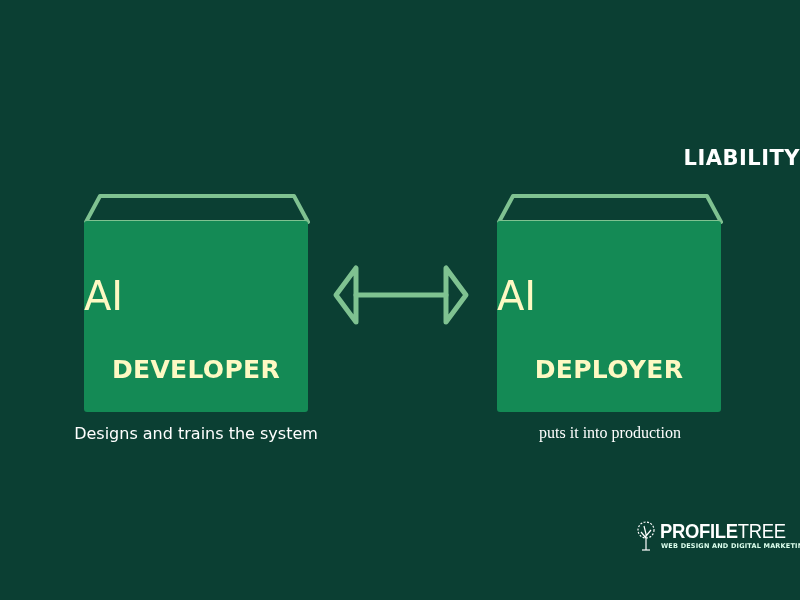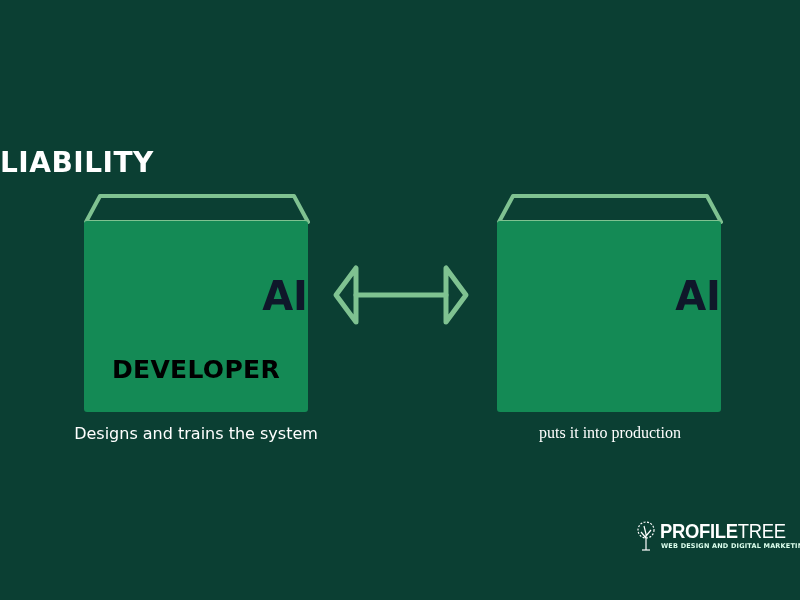--- a/index.html
+++ b/index.html
@@ -1,22 +1,22 @@
 <!DOCTYPE html>
 <html><head>
 <meta charset="utf-8">
 <style>
   html,body{margin:0;padding:0;}
   body{width:800px;height:600px;background:#0b3f33;position:relative;overflow:hidden;font-family:"DejaVu Sans","Liberation Sans",sans-serif;}
-  .title{position:absolute;left:0;width:800px;top:146px;text-align:left;color:#fff;font-size:28px;font-weight:bold;letter-spacing:0.5px;}
+  .title{position:absolute;left:0;width:800px;top:146px;text-align:right;color:#fff;font-size:21px;font-weight:bold;letter-spacing:0.5px;}
   .box{position:absolute;top:194px;width:226px;height:220px;}
   .box svg.lid{position:absolute;left:0;top:0;}
   .body{position:absolute;left:0;top:27px;width:224px;height:191px;background:#148a55;border-radius:3px;}
-  .ai{position:absolute;left:0;width:100%;top:52px;text-align:right;color:#0f172a;font-size:40px;font-weight:bold;}
-  .role{position:absolute;left:0;width:100%;top:134px;text-align:center;color:#000000;font-size:25px;font-weight:bold;letter-spacing:0.3px;}
+  .ai{position:absolute;left:0;width:100%;top:52px;text-align:left;color:#fef9c3;font-size:40px;font-weight:normal;}
+  .role{position:absolute;left:0;width:100%;top:134px;text-align:center;color:#fef9c3;font-size:25px;font-weight:bold;letter-spacing:0.3px;}
   .caption{position:absolute;top:424px;color:#ffffff;font-size:16px;text-align:center;}
   .arrow{position:absolute;left:330px;top:262px;}
   .logo{position:absolute;left:634px;top:520px;width:152px;height:34px;}
   .logo-name{position:absolute;left:26px;top:0;color:#fff;font-family:"Liberation Sans",sans-serif;font-weight:bold;font-size:20px;letter-spacing:-0.3px;transform:scaleX(0.92);transform-origin:left;}
   .logo-name .thin{font-weight:normal;}
   .logo-tag{position:absolute;left:27px;top:22px;color:#dfe;font-size:6.5px;font-weight:bold;letter-spacing:0.2px;white-space:nowrap;}
 </style>
 </head>
 <body>
 
@@ -40,20 +40,21 @@
     <line x1="26" y1="33" x2="116" y2="33"></line>
   </g>
 </svg>
 
 <div class="box" style="left:497px;">
   <svg class="lid" width="226" height="32">
     <polygon points="16,2 210,2 224,28 2,28" fill="none" stroke="#7fc291" stroke-width="4" stroke-linejoin="round"></polygon>
   </svg>
   <div class="body">
     <div class="ai">AI</div>
+    <div class="role">DEPLOYER</div>
   </div>
 </div>
 <div class="caption" style="left:460px;width:300px;font-family:Liberation Serif, serif;">puts it into production</div>
 
 <div class="logo">
   <svg width="24" height="32" viewBox="0 0 24 32" style="position:absolute;left:0;top:0;">
     <g stroke="#fff" stroke-width="1.2" fill="none">
       <circle cx="12" cy="10" r="8" stroke-dasharray="2 1.5"></circle>
       <path d="M12 30 V14 M12 18 L7 12 M12 16 L17 10 M12 14 L10 6"></path>
       <path d="M8 30 H16"></path>

